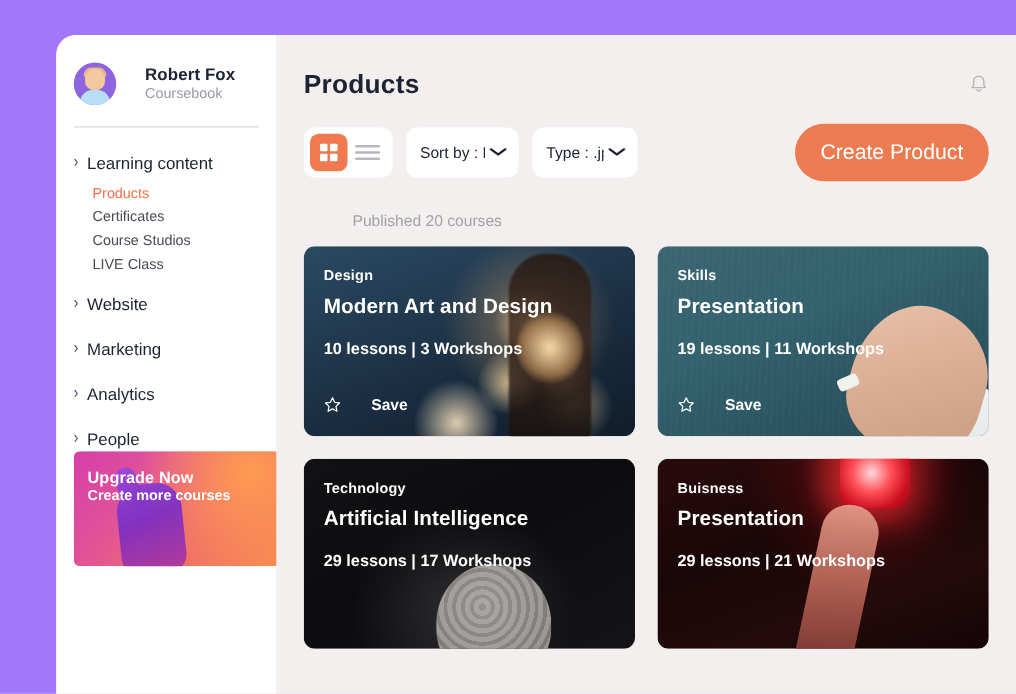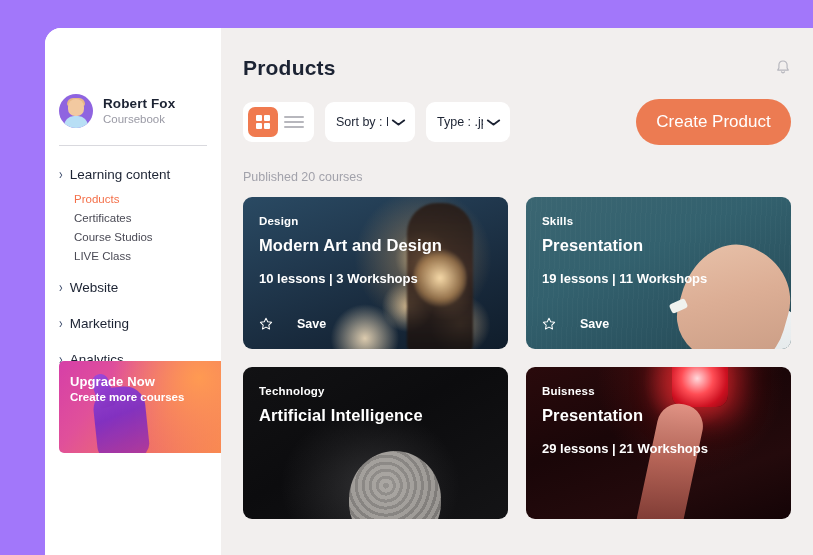--- a/index.html
+++ b/index.html
@@ -30,23 +30,22 @@
     min-width: 176px;
     height: 100%;
     background: #ffffff;
     padding: 22px 0 0 0;
     position: relative;
   }
 
   .profile {
     display: flex;
     align-items: center;
-    gap: 10px;
+    gap: 23px;
     padding: 0 0 0 14px;
-    margin-top: 44px;
   }
 
   .avatar {
     width: 34px; height: 34px;
     min-width: 34px;
     border-radius: 50%;
     background: #8f64e0;
     position: relative;
     overflow: hidden;
   }
@@ -308,20 +307,21 @@
     justify-content: center;
     border: none;
     cursor: pointer;
     font-family: "Liberation Sans", sans-serif;
   }
 
   .published {
     margin-top: 28px;
     font-size: 12.5px;
     color: #a2a2ab;
+    margin-left: 39px;
   }
 
   
   .cards {
     margin-top: 13px;
     display: grid;
     grid-template-columns: 1fr 1fr;
     gap: 18px;
   }
 
@@ -658,20 +658,21 @@
         </div>
       </div>
 
       <div class="card">
         <div class="bg-brain">
           <div class="brain"></div>
         </div>
         <div class="card-inner">
           <div class="card-cat">Technology</div>
           <div class="card-title">Artificial Intelligence</div>
+          <div class="card-meta">29 lessons  |  17 Workshops</div>
 
         </div>
       </div>
 
       <div class="card">
         <div class="bg-heart">
           <div class="neon"></div>
           <div class="arm"></div>
 
         </div>

